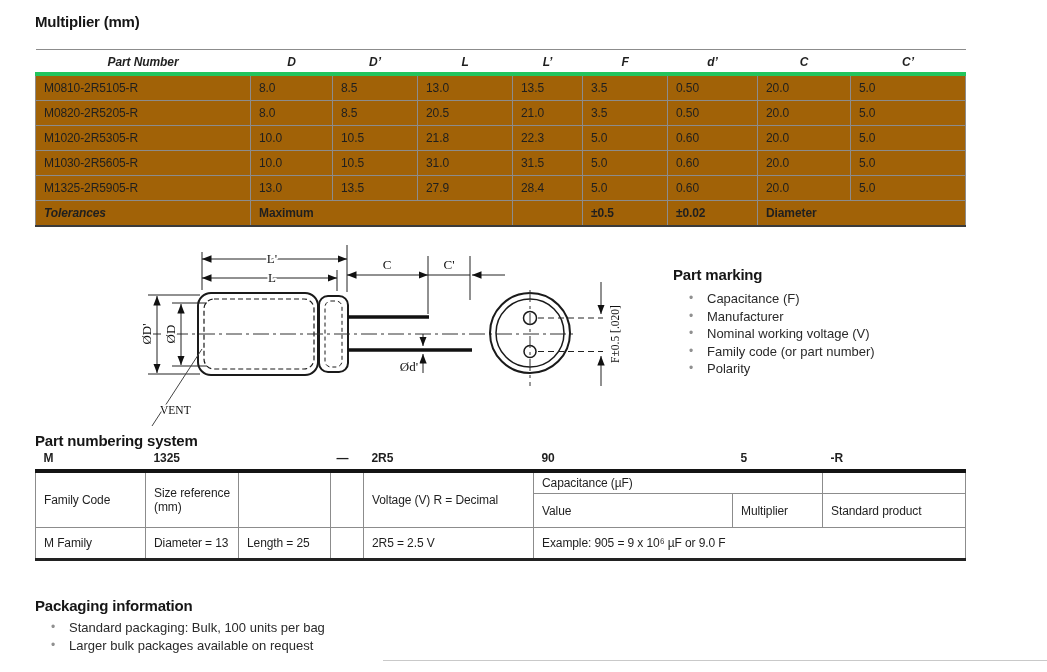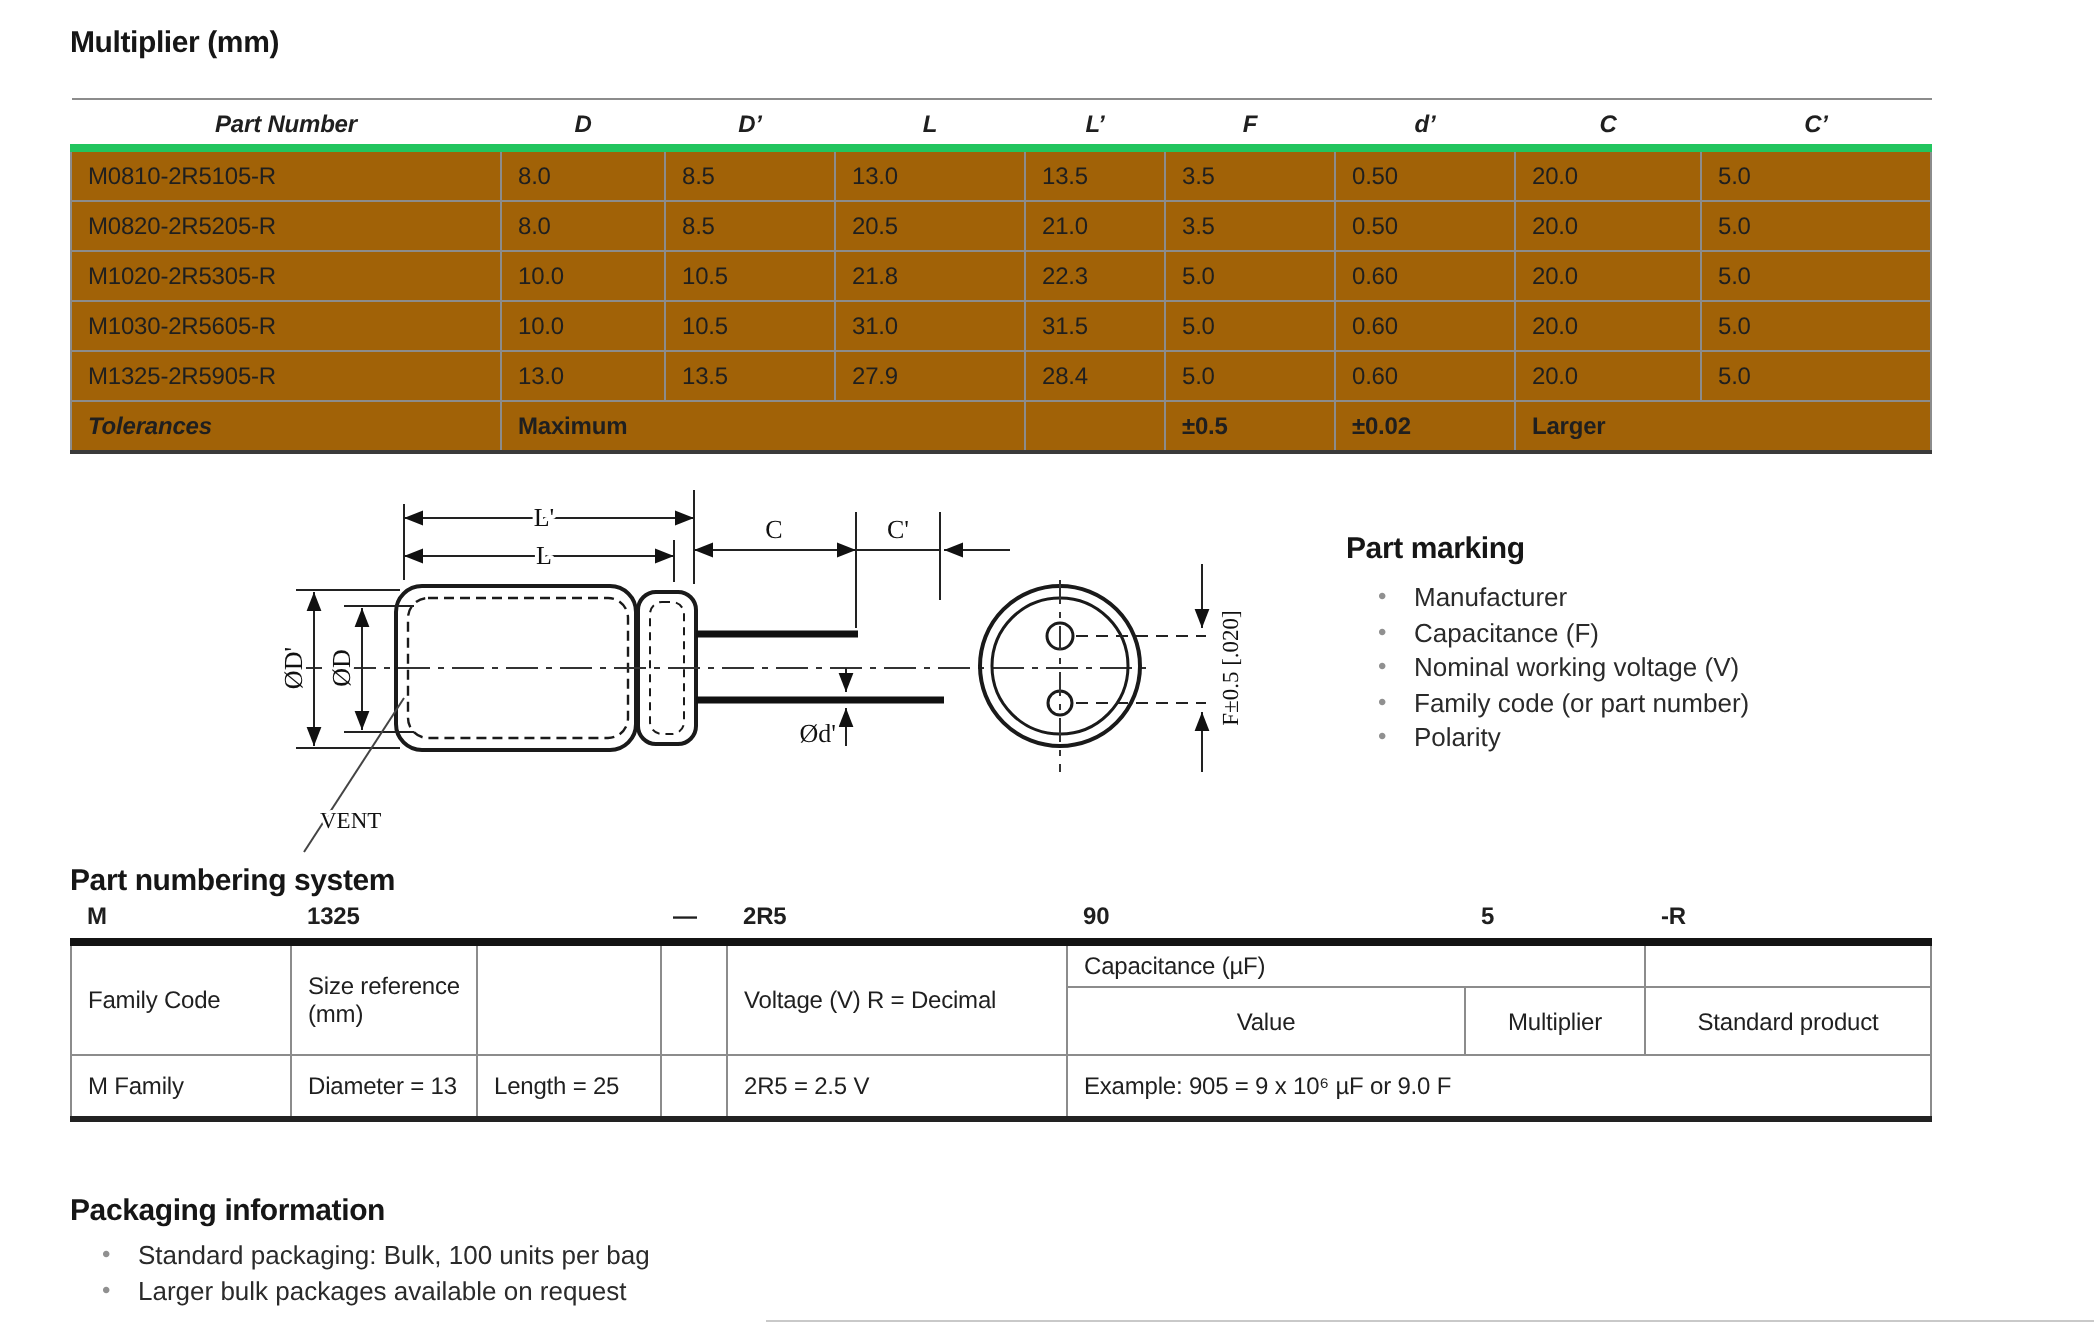--- a/index.html
+++ b/index.html
@@ -44,21 +44,21 @@
   }
   #pn-table th{
     text-align:left;font-weight:bold;padding:3px 8px 4px 8px;height:14px;
     border-bottom:4px solid #141414;
   }
   #pn-table th.dashcell{padding:3px 2px 4px 6px;}
   #pn-table td{
     border:1px solid #8c8c8c;padding:3px 8px;background:#fff;vertical-align:middle;
   }
   #pn-table tr.last td{border-bottom:3px solid #222;height:24px;}
-  #pn-table td.mid{height:27px;text-align:center;}
+  #pn-table td.mid{height:27px;}
   
   #bottom-rule{position:absolute;left:383px;top:660px;width:664px;height:0;border-top:1px solid #c9c9c9;}
 </style>
 </head>
 <body>
 
 <div class="heading" style="left:35px;top:13px;">Multiplier (mm)</div>
 
 <table id="dim-table">
   <colgroup>
@@ -142,21 +142,21 @@
         <td>5.0</td>
       </tr>
     </tbody>
   <tbody>
     <tr class="tol">
       <td class="italic">Tolerances</td>
       <td colspan="3">Maximum</td>
       <td></td>
       <td>±0.5</td>
       <td>±0.02</td>
-      <td colspan="2">Larger</td>
+      <td colspan="2">Diameter</td>
     </tr>
   </tbody>
 </table>
 
 <svg id="diagram" width="680" height="212" viewBox="0 0 680 212">
   <defs>
     <marker id="ar" viewBox="0 0 10 10" refX="9.5" refY="5" markerWidth="10" markerHeight="10" orient="auto-start-reverse">
       <path d="M0,1.3 L9.5,5 L0,8.7 z" fill="#111"></path>
     </marker>
   </defs>
@@ -225,22 +225,22 @@
   </g>
   <text class="dimlabel-sm" transform="translate(619,104) rotate(-90)" text-anchor="middle">F±0.5 [.020]</text>
 
   <path d="M152,196 L202,119" stroke="#444" stroke-width="1" fill="none"></path>
   <text class="dimlabel-sm" x="160" y="184">VENT</text>
 </svg>
 
 <div id="part-marking">
   <div class="heading" style="position:static;">Part marking</div>
   <ul class="bullets">
+      <li>Capacitance (F)</li>
       <li>Manufacturer</li>
-      <li>Capacitance (F)</li>
       <li>Nominal working voltage (V)</li>
       <li>Family code (or part number)</li>
       <li>Polarity</li>
     </ul>
 </div>
 
 <div class="heading" style="left:35px;top:432px;">Part numbering system</div>
 
 <table id="pn-table">
   <colgroup>

